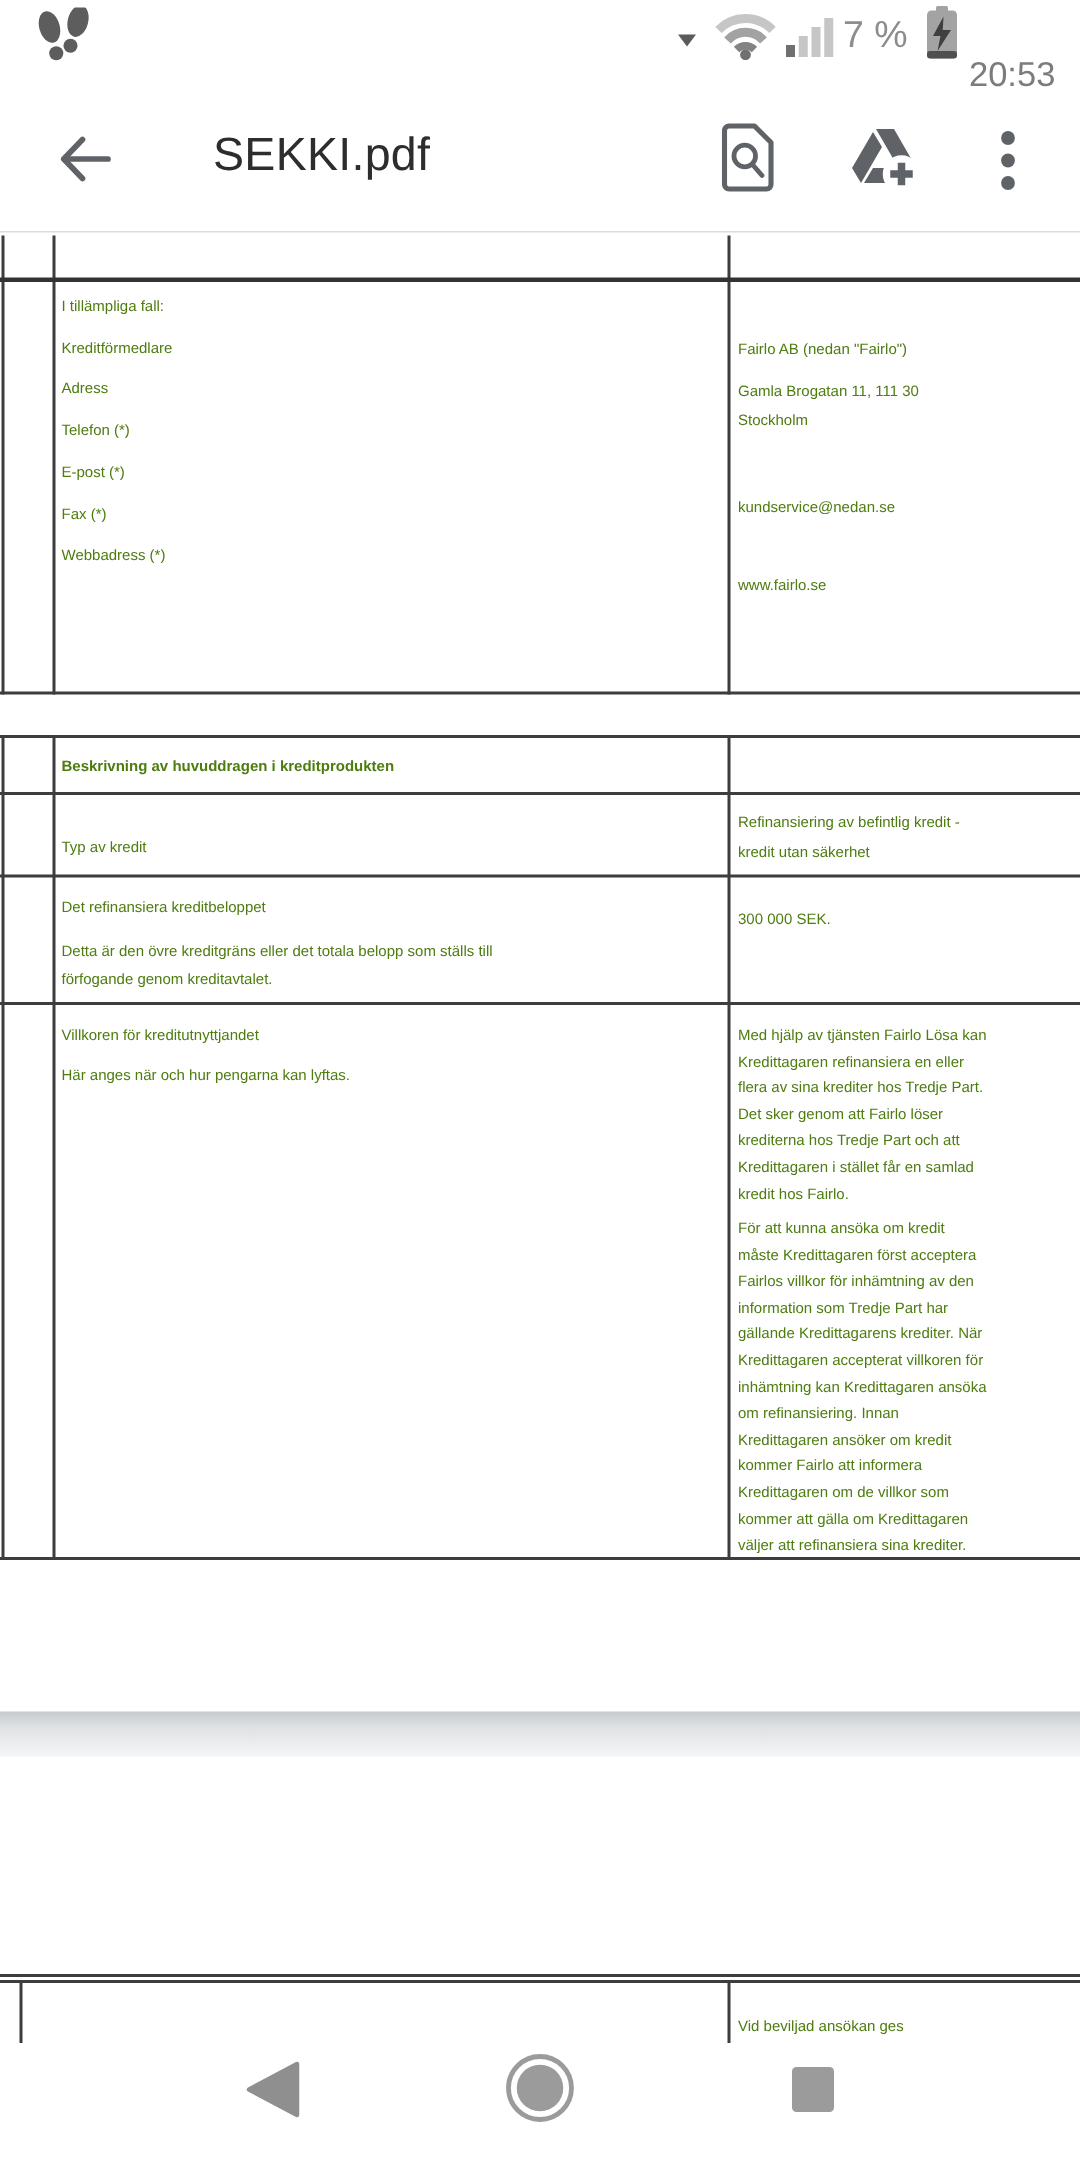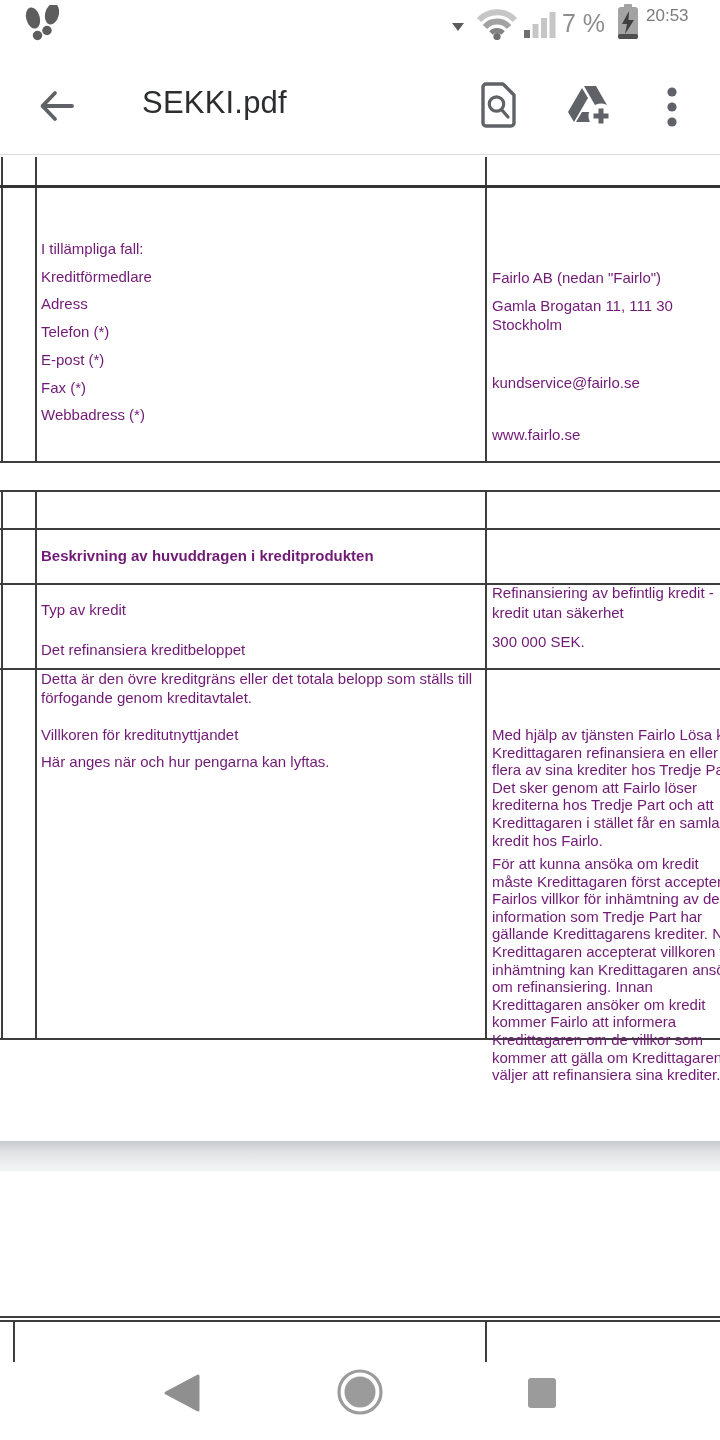--- a/index.html
+++ b/index.html
@@ -3,31 +3,31 @@
 <meta charset="utf-8">
 <style>
   html,body{margin:0;padding:0;background:#777;}
   #screen{
     position:relative;width:720px;height:1440px;background:#ffffff;
     overflow:hidden;font-family:"Liberation Sans",sans-serif;
     -webkit-font-smoothing:antialiased;
   }
   .abs{position:absolute;}
   
-  .sb-time{font-size:17px;color:#7c7c7c;}
+  .sb-time{font-size:23px;color:#7c7c7c;margin-top:30px;}
   .sb-pct{font-size:25px;color:#8d8d8d;}
   
   .appbar-title{font-size:31px;color:#2b2d2f;letter-spacing:.2px;}
   .hairline{position:absolute;left:0;width:720px;height:1px;background:#dadcde;}
   .iconbtn{cursor:pointer;}
   
   .vline{position:absolute;width:2px;background:#3d3d3d;}
   .hline{position:absolute;left:0;width:720px;height:2px;background:#3d3d3d;}
   .hline.heavy{height:3px;background:#333;}
-  .cell{position:absolute;color:#701a75;font-size:15px;line-height:19px;white-space:pre-line;margin-top:44px;}
+  .cell{position:absolute;color:#4d7c0f;font-size:10px;line-height:19px;white-space:pre-line;}
   .cell.labels{line-height:27.7px;}
   .cell.bold{font-weight:bold;}
   .cell.italic{}
   .cell.para{line-height:17.6px;width:330px;}
   .pagegap{
     position:absolute;left:0;width:720px;height:30px;
     background:linear-gradient(180deg,#c6cacd 0%,#dfe1e3 35%,#eff0f1 80%,#f4f5f5 100%);
   }
   
   .navbar{position:absolute;left:0;top:1362px;width:720px;height:78px;background:#ffffff;}
@@ -124,42 +124,42 @@
     <div class="cell labels" style="left:41px;top:35px;">I tillämpliga fall:
 Kreditförmedlare
 Adress
 Telefon (*)
 E-post (*)
 Fax (*)
 Webbadress (*)</div>
     <div class="cell" style="left:492px;top:68px;">Fairlo AB (nedan "Fairlo")</div>
     <div class="cell" style="left:492px;top:96px;">Gamla Brogatan 11, 111 30
 Stockholm</div>
-    <div class="cell" style="left:492px;top:173px;">kundservice@fairlo.se</div>
+    <div class="cell" style="left:492px;top:173px;">kundservice@nedan.se</div>
     <div class="cell" style="left:492px;top:225px;">www.fairlo.se</div>
 
     <div class="vline" style="left:1px;top:334px;height:550px;"></div>
     <div class="vline" style="left:35px;top:334px;height:550px;"></div>
     <div class="vline" style="left:485px;top:334px;height:550px;"></div>
     <div class="hline" style="top:334px;"></div>
     <div class="hline" style="top:372px;"></div>
     <div class="hline" style="top:427px;"></div>
     <div class="hline" style="top:512px;"></div>
     <div class="hline" style="top:882px;"></div>
 
     <div class="cell bold" style="left:41px;top:346px;">Beskrivning av huvuddragen i kreditprodukten</div>
 
     <div class="cell" style="left:41px;top:400px;">Typ av kredit</div>
     <div class="cell" style="left:492px;top:383px;line-height:19.5px;width:330px;">Refinansiering av befintlig kredit -
 kredit utan säkerhet</div>
 
     <div class="cell" style="left:41px;top:440px;">Det refinansiera kreditbeloppet</div>
     <div class="cell italic" style="left:41px;top:469px;">Detta är den övre kreditgräns eller det totala belopp som ställs till
 förfogande genom kreditavtalet.</div>
-    <div class="cell" style="left:492px;top:432px;">300 000 SEK.</div>
+    <div class="cell" style="left:492px;top:448px;">300 000 SEK.</div>
 
     <div class="cell" style="left:41px;top:525px;">Villkoren för kreditutnyttjandet</div>
     <div class="cell italic" style="left:41px;top:552px;">Här anges när och hur pengarna kan lyftas.</div>
     <div class="cell para" style="left:492px;top:526px;">Med hjälp av tjänsten Fairlo Lösa kan
 Kredittagaren refinansiera en eller
 flera av sina krediter hos Tredje Part.
 Det sker genom att Fairlo löser
 krediterna hos Tredje Part och att
 Kredittagaren i stället får en samlad
 kredit hos Fairlo.</div>

